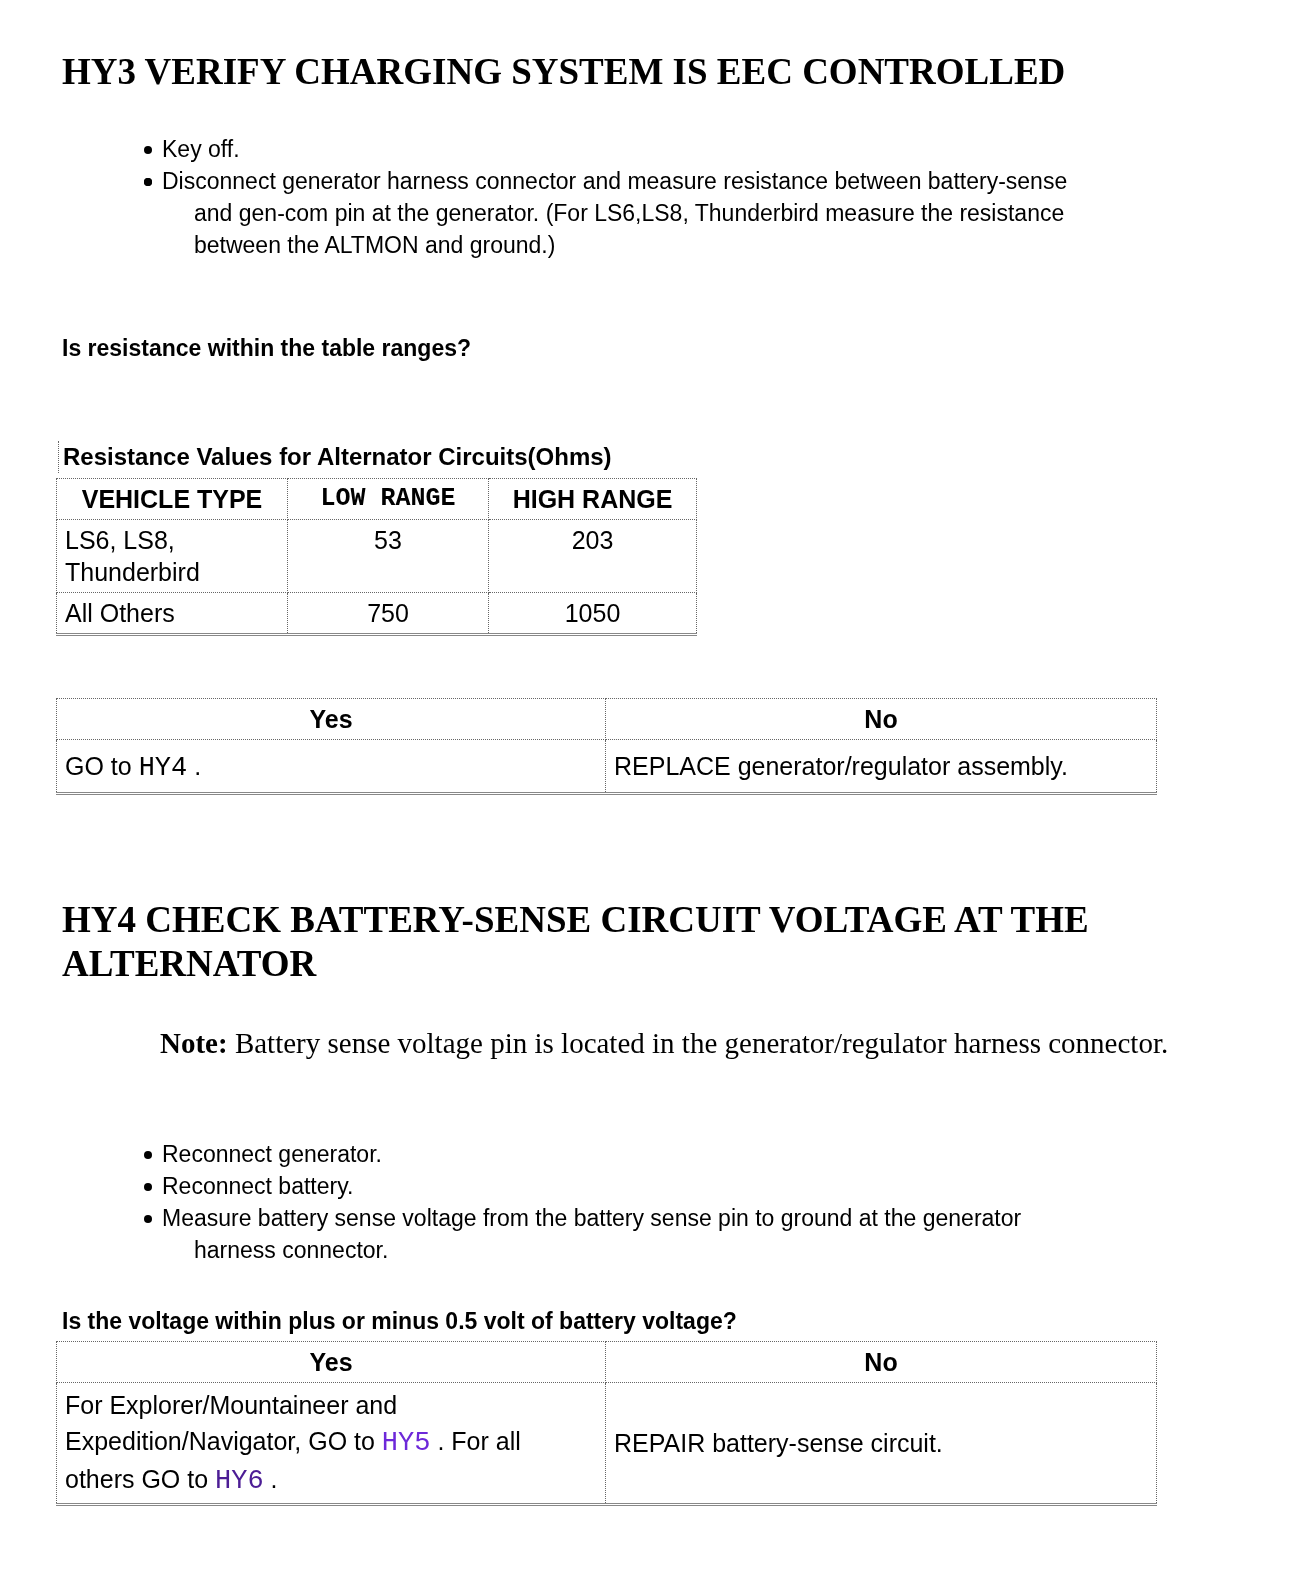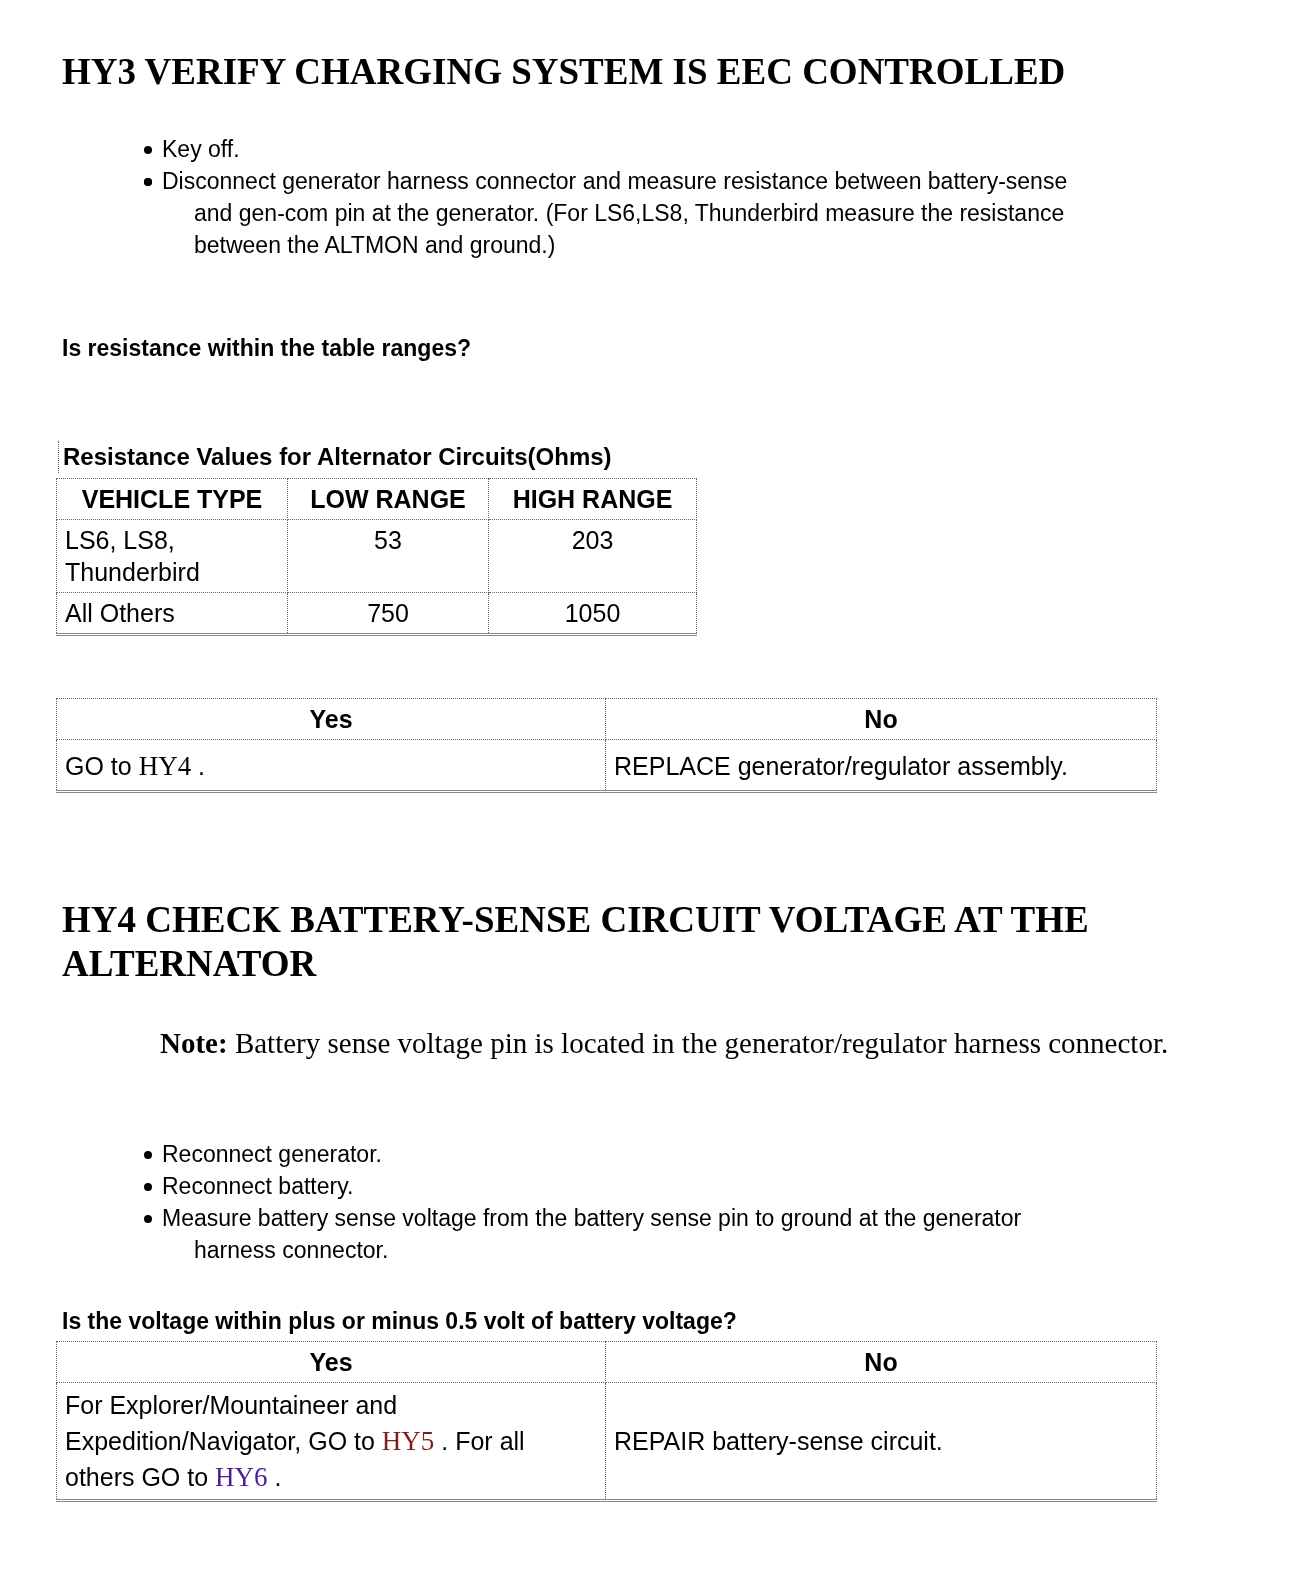--- a/index.html
+++ b/index.html
@@ -8,21 +8,21 @@
   ul.bullets { position: absolute; left: 140px; margin: 0; padding: 0; list-style: none; font-size: 23px; line-height: 32px; }
   ul.bullets li { position: relative; padding-left: 22px; text-indent: 0; }
   ul.bullets li .dot { position: absolute; left: 4px; top: 13px; width: 8px; height: 8px; border-radius: 50%; background: #000; }
   ul.bullets li .cont { display: block; padding-left: 32px; }
   .question { position: absolute; left: 62px; font-weight: bold; font-size: 23px; line-height: 28px; }
   table { border-collapse: collapse; position: absolute; }
   td, th { border: 1px dotted #666; font-size: 25px; line-height: 32px; padding: 4px 8px; vertical-align: top; }
   th { font-weight: bold; text-align: center; }
   .caption { position: absolute; left: 58px; top: 441px; font-weight: bold; font-size: 24px; line-height: 32px; border-left: 1px dotted #666; padding-left: 4px; }
   .center { text-align: center; }
-  .serif-ref { font-family: Liberation Serif, serif; font-size: 27px; }
+  .serif-ref { font-family: Liberation Mono, monospace; font-size: 27px; }
   .note { position: absolute; left: 160px; top: 1024px; width: 1010px; font-family: "Liberation Serif", serif; font-size: 29px; line-height: 38px; }
   .note b { font-weight: bold; }
   .dbl-bottom { border-bottom: 3px double #888; }
 </style>
 </head>
 <body>
 
 <h1 class="h1" style="top:50px;">HY3 VERIFY CHARGING SYSTEM IS EEC CONTROLLED</h1>
 
 <ul class="bullets" style="top:133px; width:1110px;">
@@ -35,21 +35,21 @@
 </ul>
 
 <div class="question" style="top:334px;">Is resistance within the table ranges?</div>
 
 <div class="caption">Resistance Values for Alternator Circuits(Ohms)</div>
 
 <table style="left:56px; top:478px; width:641px;" class="dbl-bottom">
   <tbody>
       <tr>
     <th style="width:214px;">VEHICLE TYPE</th>
-    <th style="width:184px;">LOW RANGE</th>
+    <th style="width:184px;font-family:Liberation Mono, monospace;">LOW RANGE</th>
     <th>HIGH RANGE</th>
   </tr>
   <tr>
     <td><span>LS6, LS8,</span><br><span>Thunderbird</span></td>
     <td class="center">53</td>
     <td class="center">203</td>
   </tr>
   <tr>
     <td>All Others</td>
     <td class="center">750</td>
@@ -90,19 +90,19 @@
 
 <table style="left:56px; top:1341px; width:1101px;" class="dbl-bottom">
   <tbody>
       <tr>
     <th style="width:532px;">Yes</th>
     <th>No</th>
   </tr>
   <tr>
     <td style="line-height:36px;">
       <span>For Explorer/Mountaineer and</span><br>
-      <span>Expedition/Navigator, GO to </span><a class="serif-ref" style="color:#7f1d1d;text-decoration:none;">HY5</a><span> . For all</span><br>
+      <span>Expedition/Navigator, GO to </span><a class="serif-ref" style="color:#6d28d9;text-decoration:none;">HY5</a><span> . For all</span><br>
       <span>others GO to </span><a class="serif-ref" style="color:#4c1d95;text-decoration:none;">HY6</a><span> .</span>
     </td>
     <td style="vertical-align:middle;">REPAIR battery-sense circuit.</td>
   </tr>
 </tbody>
   </table>
 
 </body></html>

